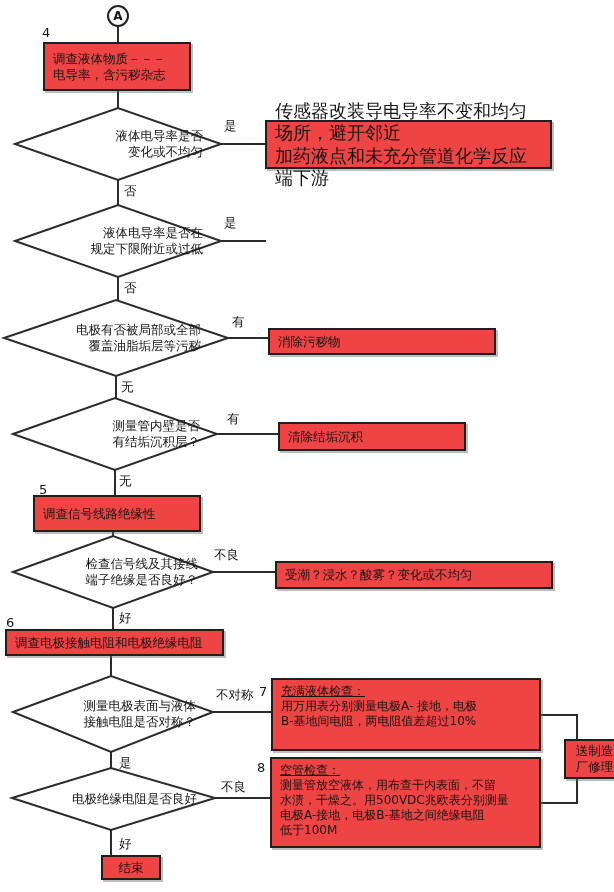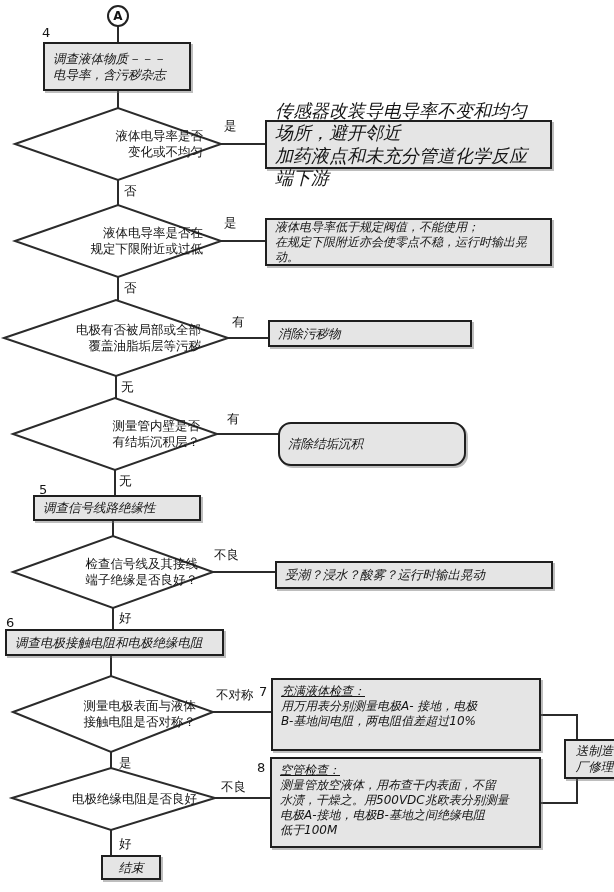--- a/index.html
+++ b/index.html
@@ -1,22 +1,22 @@
 <!DOCTYPE html>
 <html><head>
 <meta charset="utf-8">
 <style>
   html,body{margin:0;padding:0;background:#e8e8e8;}
   .stage{position:relative;width:614px;height:892px;background:#ffffff;overflow:hidden;
          font-family:"DejaVu Sans",sans-serif;}
   .lines{position:absolute;left:0;top:0;z-index:1;}
   .node{position:absolute;z-index:2;box-sizing:border-box;color:#141414;
         font-size:12.5px;line-height:1.25;white-space:pre-line;}
-  .pbox{border:2px solid #1f1f1f;background:#e5e5e5;display:flex;flex-direction:column;
-        justify-content:center;padding:2px 8px;box-shadow:2px 2px 0 rgba(110,110,110,.45);font-style:italic;}
+  .pbox{border:2px solid #1f1f1f;background:#ef4444;display:flex;flex-direction:column;
+        justify-content:center;padding:2px 8px;box-shadow:2px 2px 0 rgba(110,110,110,.45);}
   .dtext{text-align:right;background:transparent;}
   .elabel{font-size:12.5px;}
   .numlabel{font-size:13px;}
   .circleA{border:2px solid #222;border-radius:50%;background:#fff;text-align:center;
            font-weight:bold;font-size:12px;}
   .rtitle{text-decoration:underline;}
   .center{align-items:center;text-align:center;padding:2px 2px;margin-left:18px;}
 </style>
 </head>
 <body>
@@ -69,43 +69,41 @@
   <div class="node dtext" style="left:33px;top:128px;width:170px;">液体电导率是否
 变化或不均匀</div>
   <div class="node elabel" style="left:224px;top:118px;">是</div>
   <div class="node pbox" style="left:265px;top:120px;width:287px;height:49px;font-size:18px;">传感器改装导电导率不变和均匀场所，避开邻近
 加药液点和未充分管道化学反应端下游</div>
   <div class="node elabel" style="left:124px;top:183px;">否</div>
 
   <div class="node dtext" style="left:33px;top:225px;width:170px;">液体电导率是否在
 规定下限附近或过低</div>
   <div class="node elabel" style="left:224px;top:215px;">是</div>
-  <div class="node pbox" style="left:265px;top:218px;width:287px;height:48px;font-size:12px;">液体电导率低于规定阀值，不能使用；
-在规定下限附近亦会使零点不稳，运行时输出晃动。</div>
   <div class="node elabel" style="left:124px;top:280px;">否</div>
 
   <div class="node dtext" style="left:31px;top:322px;width:170px;">电极有否被局部或全部
 覆盖油脂垢层等污秽</div>
   <div class="node elabel" style="left:232px;top:314px;">有</div>
-  <div class="node pbox" style="left:268px;top:320px;width:204px;height:27px;">消除污秽物</div>
+  <div class="node pbox" style="left:268px;top:328px;width:228px;height:27px;">消除污秽物</div>
   <div class="node elabel" style="left:121px;top:379px;">无</div>
 
   <div class="node dtext" style="left:30px;top:418px;width:170px;">测量管内壁是否
 有结垢沉积层？</div>
   <div class="node elabel" style="left:227px;top:411px;">有</div>
-  <div class="node pbox" style="left:278px;top:422px;width:188px;height:44px;border-radius:13px;">清除结垢沉积</div>
+  <div class="node pbox" style="left:278px;top:422px;width:188px;height:29px;">清除结垢沉积</div>
   <div class="node elabel" style="left:119px;top:473px;">无</div>
 
   <div class="node numlabel" style="left:39px;top:482px;">5</div>
-  <div class="node pbox" style="left:33px;top:495px;width:168px;height:26px;">调查信号线路绝缘性</div>
+  <div class="node pbox" style="left:33px;top:495px;width:168px;height:37px;">调查信号线路绝缘性</div>
 
   <div class="node dtext" style="left:28px;top:556px;width:170px;">检查信号线及其接线
 端子绝缘是否良好？</div>
   <div class="node elabel" style="left:214px;top:547px;">不良</div>
-  <div class="node pbox" style="left:275px;top:561px;width:278px;height:28px;">受潮？浸水？酸雾？运行时输出晃动</div>
+  <div class="node pbox" style="left:275px;top:561px;width:278px;height:28px;">受潮？浸水？酸雾？变化或不均匀</div>
   <div class="node elabel" style="left:119px;top:610px;">好</div>
 
   <div class="node numlabel" style="left:6px;top:615px;">6</div>
   <div class="node pbox" style="left:5px;top:629px;width:219px;height:27px;">调查电极接触电阻和电极绝缘电阻</div>
 
   <div class="node dtext" style="left:26px;top:698px;width:170px;">测量电极表面与液体
 接触电阻是否对称？</div>
   <div class="node elabel" style="left:216px;top:687px;">不对称</div>
   <div class="node numlabel" style="left:259px;top:684px;">7</div>
   <div class="node pbox" style="left:271px;top:678px;width:270px;height:73px;justify-content:flex-start;padding-top:4px;font-size:12px;">

